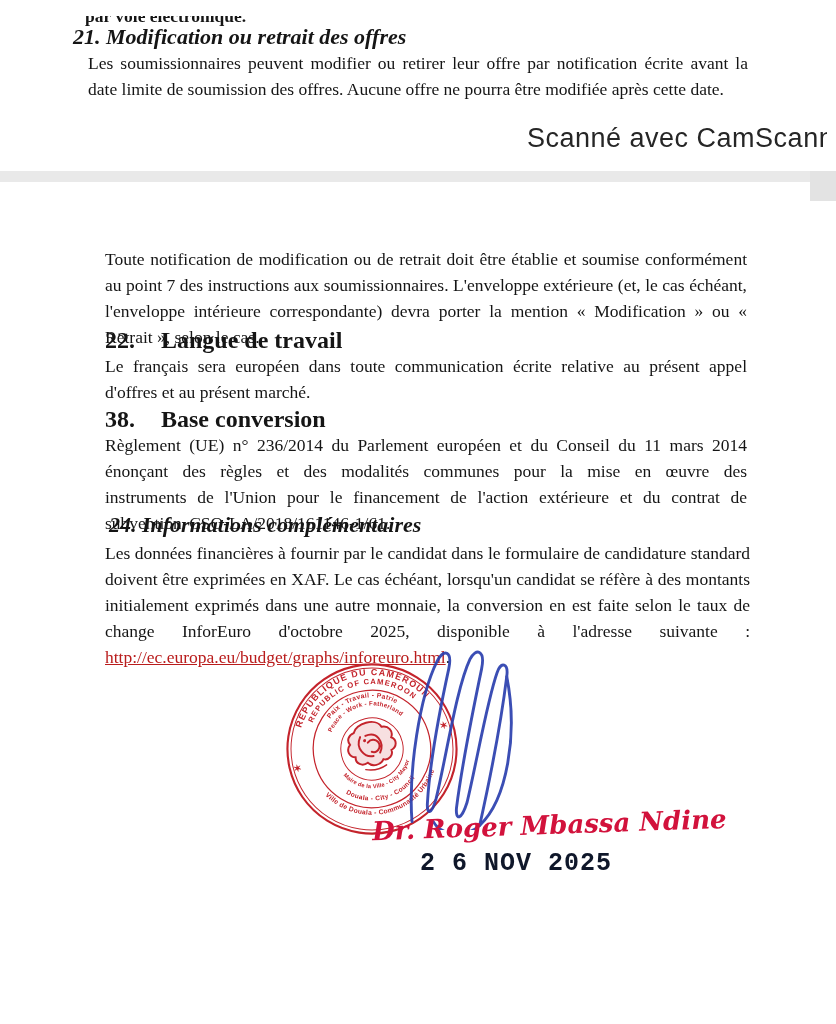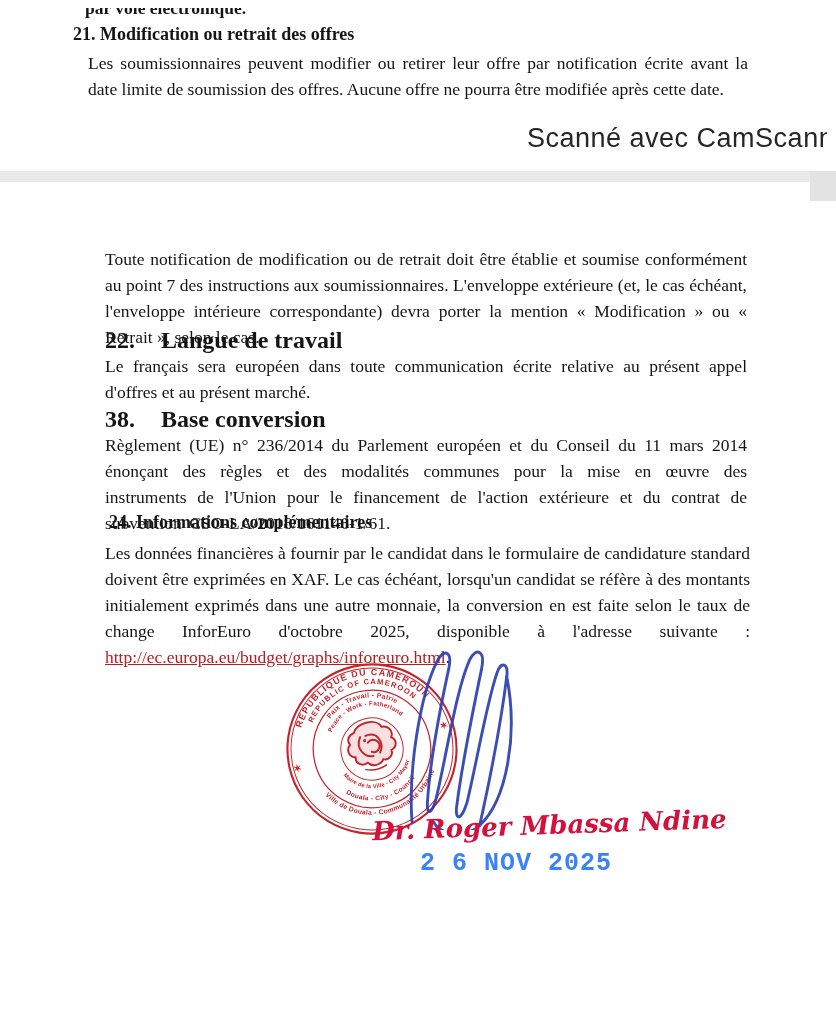--- a/index.html
+++ b/index.html
@@ -2,21 +2,21 @@
 <html><head>
 <meta charset="utf-8">
 <style>
   html,body{margin:0;padding:0;}
   body{
     width:836px;height:1024px;position:relative;background:#ffffff;
     font-family:"Liberation Serif",serif;color:#151515;overflow:hidden;
   }
   .abs{position:absolute;margin:0;}
   .doc{font-size:17.5px;line-height:26px;text-align:justify;}
-  .h1{position:absolute;font-weight:bold;font-size:18px;white-space:nowrap;}
+  .h1{position:absolute;font-weight:bold;font-size:22px;white-space:nowrap;font-style:italic;}
   .h2{position:absolute;font-weight:bold;font-size:24px;white-space:nowrap;}
   .h2 .htab{margin-left:26px;}
   .clip-top{position:absolute;overflow:hidden;}
   .cam{
     font-family:"Liberation Sans",sans-serif;font-size:27px;color:#262626;
     letter-spacing:0.5px;white-space:nowrap;
   }
   .grayband{position:absolute;background:#e9e9e9;}
   .grayblock{position:absolute;background:#e3e3e3;}
   a.link{color:#b91c1c;text-decoration:underline;}
@@ -24,29 +24,29 @@
   .stamp-wrap svg{width:100%;height:100%;}
   .stamp-wrap text{fill:#c4242c;font-family:"Liberation Sans",sans-serif;font-weight:bold;}
   .sig-wrap{position:absolute;left:383px;top:645px;width:145px;height:185px;}
   .script-name{
     position:absolute;left:372px;top:810px;font-family:"DejaVu Serif",serif;
     font-style:italic;font-weight:bold;font-size:26px;color:#d2123c;
     transform:rotate(-2deg);white-space:nowrap;
   }
   .date-stamp{
     position:absolute;left:420px;top:849px;font-family:"Liberation Mono",monospace;
-    font-weight:bold;font-size:25px;color:#3b82f6;letter-spacing:1px;white-space:nowrap;
+    font-weight:bold;font-size:25px;color:#0f172a;letter-spacing:1px;white-space:nowrap;
   }
 </style>
 </head>
 <body>
 
 <div>
 
-  <div class="clip-top" style="left:85px;top:8px;width:320px;height:13px">
+  <div class="clip-top" style="left:85px;top:16px;width:320px;height:13px">
     <div class="doc" style="margin-top:-13px;font-weight:bold;">par voie électronique.</div>
   </div>
 
   <div class="h1" style="left:73px;top:24px">21. Modification ou retrait des offres</div>
 
   <p class="doc abs" style="left:88px;top:50px;width:660px">Les soumissionnaires peuvent modifier ou retirer leur offre par notification écrite avant la date limite de soumission des offres. Aucune offre ne pourra être modifiée après cette date.</p>
 
   <div class="clip-top" style="left:527px;top:127px;width:300px;height:36px">
     <div class="cam" style="margin-top:-4px">Scanné avec CamScanner</div>
   </div>

